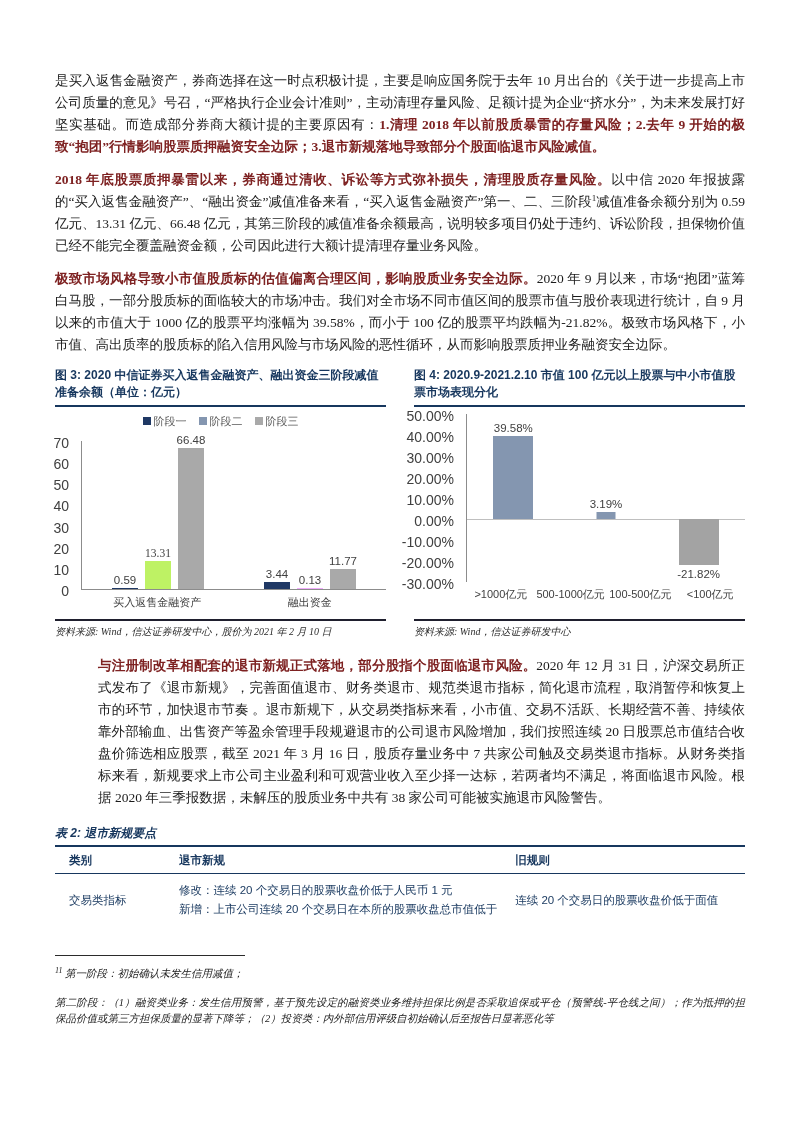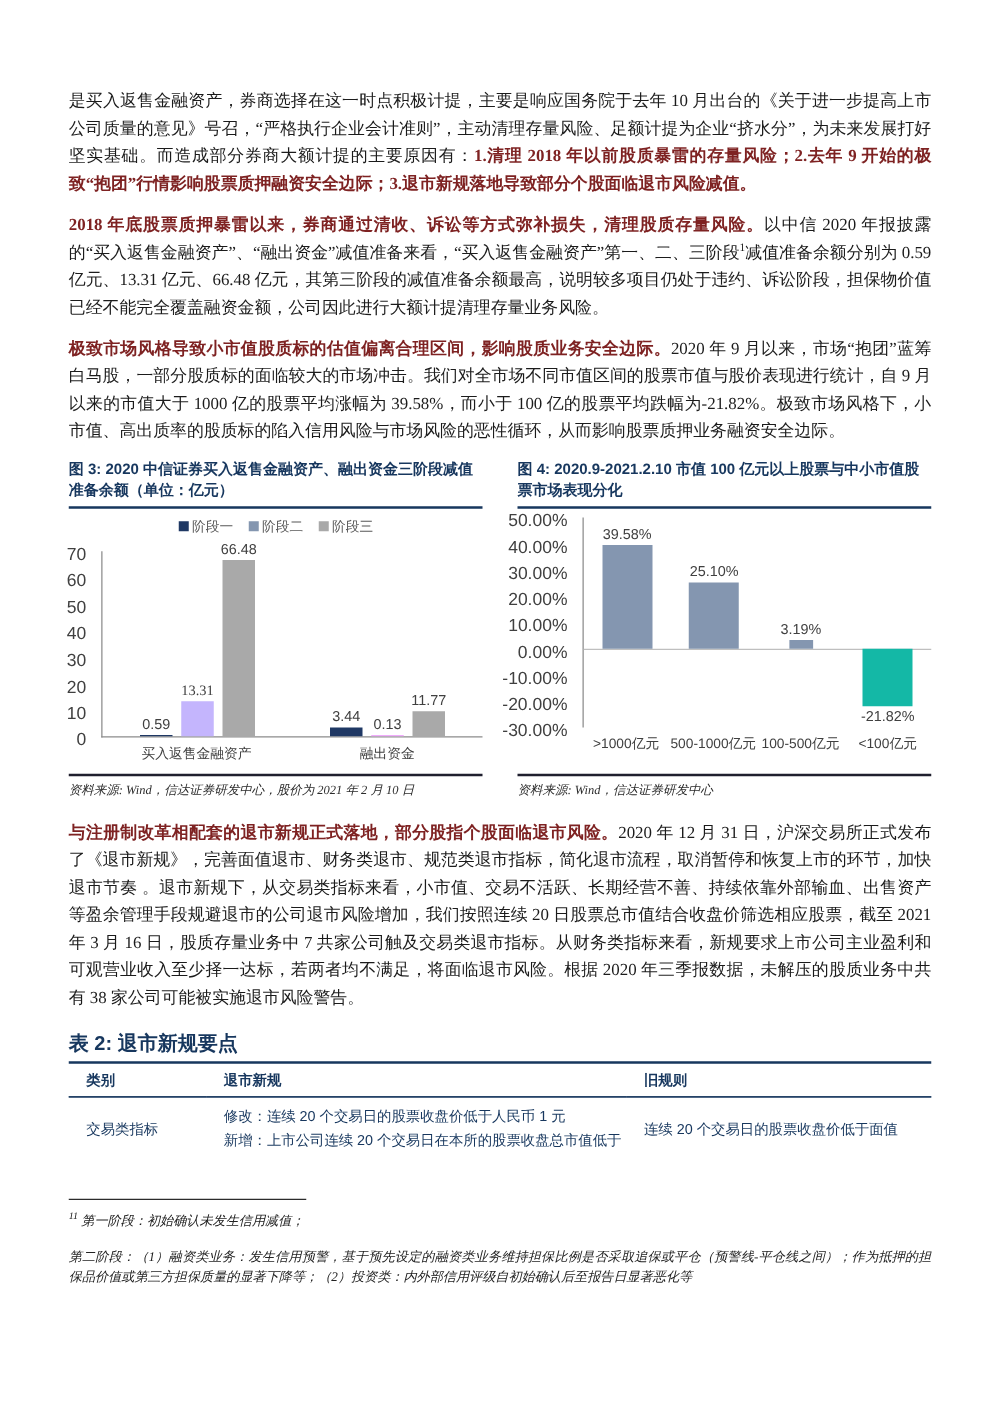--- a/index.html
+++ b/index.html
@@ -34,22 +34,22 @@
   .xlabels{display:flex;margin-top:5px;}
   .xlabels div{flex:1;text-align:center;font-size:11px;color:#404040;white-space:nowrap;}
   .zero-line{position:absolute;left:0;right:0;height:1px;background:#bfbfbf;}
   .slot{flex:1;position:relative;height:100%;}
   .slot .bar{position:absolute;left:50%;transform:translateX(-50%);}
 
   .fig-source{border-top:2.5px solid #1f1f2e;margin-top:9px;padding-top:4px;
               font-style:italic;font-size:10px;color:#2b2b2b;}
 
   .table-block{margin-top:16px;font-family:"Liberation Sans",sans-serif;}
-  .table-title{font-weight:bold;color:var(--navy,#17375e);font-size:16px;padding-bottom:3px;
-               border-bottom:2.5px solid var(--navy,#17375e);}
+  .table-title{font-weight:bold;color:var(--navy,#17375e);font-size:12px;padding-bottom:3px;
+               border-bottom:2.5px solid var(--navy,#17375e);font-style:italic;}
   table{width:100%;border-collapse:collapse;color:var(--navy,#17375e);font-size:11.5px;}
   th{text-align:left;font-weight:bold;padding:6px 4px 5px 14px;border-bottom:1.5px solid var(--navy,#17375e);}
   td{padding:7px 4px 6px 14px;vertical-align:middle;line-height:19px;}
   td .cell-line{white-space:nowrap;}
 
   .fn-sep{width:190px;border-top:1.5px solid #2b2b2b;margin:30px 0 10px 0;}
   .fn{font-size:10.5px;font-style:italic;line-height:16px;color:#222;text-align:justify;margin:0 0 13px 0;}
   .fn sup{font-size:8px;line-height:0;font-style:italic;}
 </style>
 </head>
@@ -83,21 +83,21 @@
                 <div class="ylab" style="top: 99.7143px;">20</div>
                 <div class="ylab" style="top: 120.857px;">10</div>
                 <div class="ylab" style="top: 142px;">0</div>
               </div>
               <div class="plot baseline" style="height: 148px;">
                 <div class="groups">
                   <div class="group">
                     <div class="bar" style="width: 26px; background: rgb(31, 56, 100); height: 1.24743px;">
                       <span class="vlabel">0.59</span>
                     </div>
-                    <div class="bar" style="width: 26px; background: #c4b5fd; height: 28.1411px; font-family: Liberation Serif, serif;">
+                    <div class="bar" style="width: 26px; background: #bef264; height: 28.1411px; font-family: Liberation Serif, serif;">
                       <span class="vlabel">13.31</span>
                     </div>
                     <div class="bar" style="width: 26px; background: rgb(169, 169, 169); height: 140.558px;">
                       <span class="vlabel">66.48</span>
                     </div>
                   </div>
                   <div class="group">
                     <div class="bar" style="width: 26px; background: rgb(31, 56, 100); height: 7.27314px;">
                       <span class="vlabel">3.44</span>
                     </div>
@@ -135,49 +135,44 @@
               </div>
               <div class="plot" style="height: 168px;">
                 <div class="zero-line" style="top: 105px;"></div>
                 <div class="groups">
                   <div class="slot">
                     <div class="bar" style="width: 40px; background: rgb(132, 150, 176); height: 83.118px; bottom: 63px;">
                       <span class="vlabel">39.58%</span>
                     </div>
                   </div>
                   <div class="slot">
-                    <div class="bar" style="width: 40px; background: rgb(132, 150, 176); height: 52.71px; bottom: 63px;">
-                      <span class="vlabel">25.10%</span>
-                    </div>
-                  </div>
-                  <div class="slot">
                     <div class="bar" style="width: 19px; background: rgb(132, 150, 176); height: 6.699px; bottom: 63px;">
                       <span class="vlabel">3.19%</span>
                     </div>
                   </div>
                   <div class="slot">
-                    <div class="bar" style="width: 40px; background: #14b8a6; height: 45.822px; top: 105px;">
+                    <div class="bar" style="width: 40px; background: #a3a3a3; height: 45.822px; top: 105px;">
                       <span class="vlabel below">-21.82%</span>
                     </div>
                   </div>
                 </div>
               </div>
             </div>
             <div class="xlabels" style="margin-left: 52px; font-size: 10.5px;">
               <div>&gt;1000亿元</div>
               <div>500-1000亿元</div>
               <div>100-500亿元</div>
               <div>&lt;100亿元</div>
             </div>
           </div>
         <div class="fig-source">资料来源: Wind，信达证券研发中心</div>
       </div>
     </div>
 
-    <div id="paras-bottom" style="margin-top:16px;">
+    <div id="paras-bottom" style="margin-top:16px;margin-left:43px;">
         <div class="para"><span class="emph">与注册制改革相配套的退市新规正式落地，部分股指个股面临退市风险。</span><span>2020 年 12 月 31 日，沪深交易所正式发布了《退市新规》，完善面值退市、财务类退市、规范类退市指标，简化退市流程，取消暂停和恢复上市的环节，加快退市节奏 。退市新规下，从交易类指标来看，小市值、交易不活跃、长期经营不善、持续依靠外部输血、出售资产等盈余管理手段规避退市的公司退市风险增加，我们按照连续 20 日股票总市值结合收盘价筛选相应股票，截至 2021 年 3 月 16 日，股质存量业务中 7 共家公司触及交易类退市指标。从财务类指标来看，新规要求上市公司主业盈利和可观营业收入至少择一达标，若两者均不满足，将面临退市风险。根据 2020 年三季报数据，未解压的股质业务中共有 38 家公司可能被实施退市风险警告。</span></div>
       </div>
 
     <div class="table-block">
       <div class="table-title"><span>表 2:</span> <span>退市新规要点</span></div>
       <table>
         <colgroup>
             <col style="width:110px">
             <col style="width:290px">
             <col>

